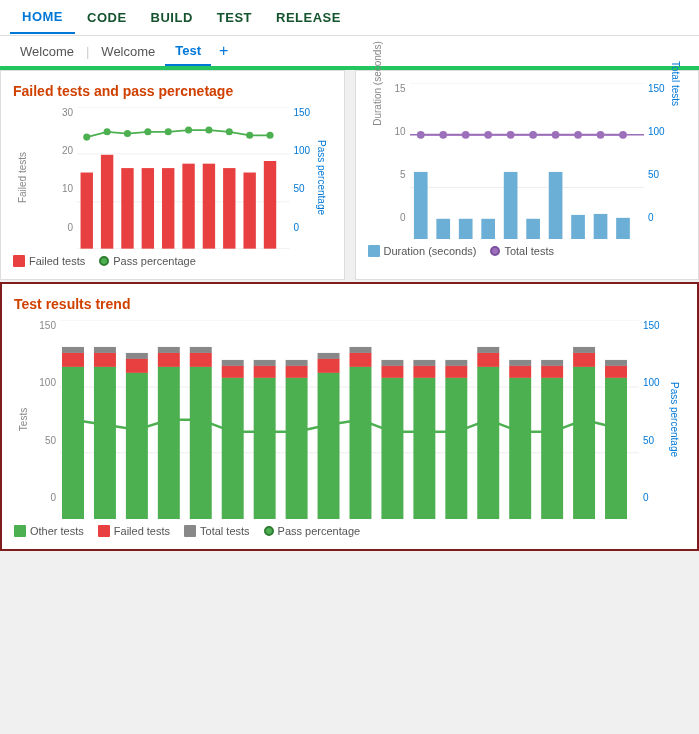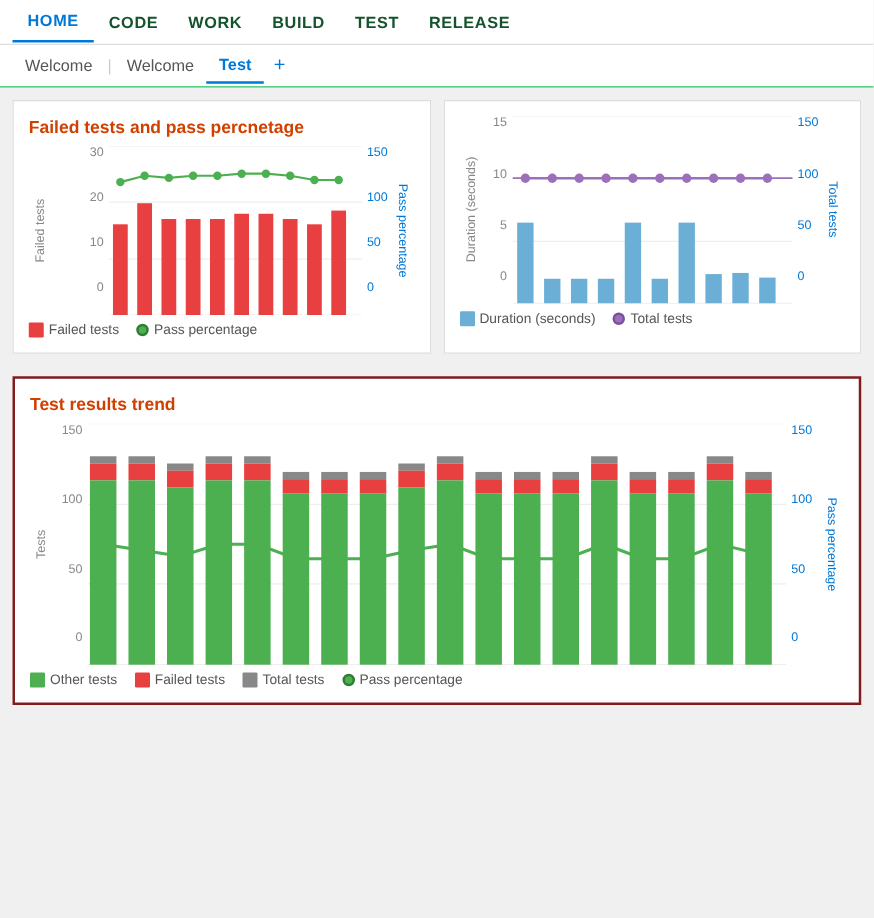--- a/index.html
+++ b/index.html
@@ -26,21 +26,21 @@
     .top-nav .nav-item.active {
       color: #0078d7;
       border-bottom: 2px solid #0078d7;
     }
 
     
     .sub-nav {
       display: flex;
       align-items: center;
       background: #fff;
-      border-bottom: 1px solid #22c55e;
+      border-bottom: 4px solid #22c55e;
       padding: 0 10px;
       height: 34px;
     }
     .sub-nav .sub-item {
       padding: 6px 10px;
       font-size: 13px;
       color: #555;
       cursor: pointer;
     }
     .sub-nav .sub-item.active {
@@ -54,24 +54,23 @@
     }
     .sub-nav .add-btn {
       color: #0078d7;
       font-size: 16px;
       padding: 0 8px;
       cursor: pointer;
     }
 
     
     .main-content {
-      padding: 10px;
       display: flex;
       flex-direction: column;
-      gap: 18px;
+      gap: 2px;
     }
 
     
     .chart-row {
       display: flex;
       gap: 10px;
     }
 
     
     .chart-card {
@@ -126,21 +125,20 @@
       padding: 12px;
       width: 100%;
     }
   </style>
 </head>
 <body>
 
 <div class="top-nav">
   <div class="nav-item active">HOME</div>
   <div class="nav-item">CODE</div>
-  <div class="nav-item">WORK</div>
   <div class="nav-item">BUILD</div>
   <div class="nav-item">TEST</div>
   <div class="nav-item">RELEASE</div>
 </div>
 
 <div class="sub-nav">
   <div class="sub-item">Welcome</div>
   <div class="sep">|</div>
   <div class="sub-item">Welcome</div>
   <div class="sub-item active">Test</div>
@@ -220,21 +218,21 @@
           <span>Failed tests</span>
         </div>
         <div class="legend-item">
           <div class="legend-dot" style="background:#4caf50; border: 2px solid #2e7d32;"></div>
           <span>Pass percentage</span>
         </div>
       </div>
     </div>
 
     <div class="chart-card">
-      <div style="display:flex; align-items:center; position:relative;text-decoration:underline;">
+      <div style="display:flex; align-items:flex-start; position:relative;text-decoration:underline;">
         <div style="width:20px; position:relative; display:flex; align-items:center; justify-content:center;">
           <span style="transform:rotate(-90deg); white-space:nowrap; font-size:10px; color:#888; display:block; position:absolute;">Duration (seconds)</span>
         </div>
         <div style="flex:1; position:relative;">
           <div style="position:absolute; left:0; top:0; bottom:16px; width:18px; display:flex; flex-direction:column; justify-content:space-between; align-items:flex-end; font-size:10px; color:#888;">
             <span>15</span>
             <span>10</span>
             <span>5</span>
             <span>0</span>
           </div>

